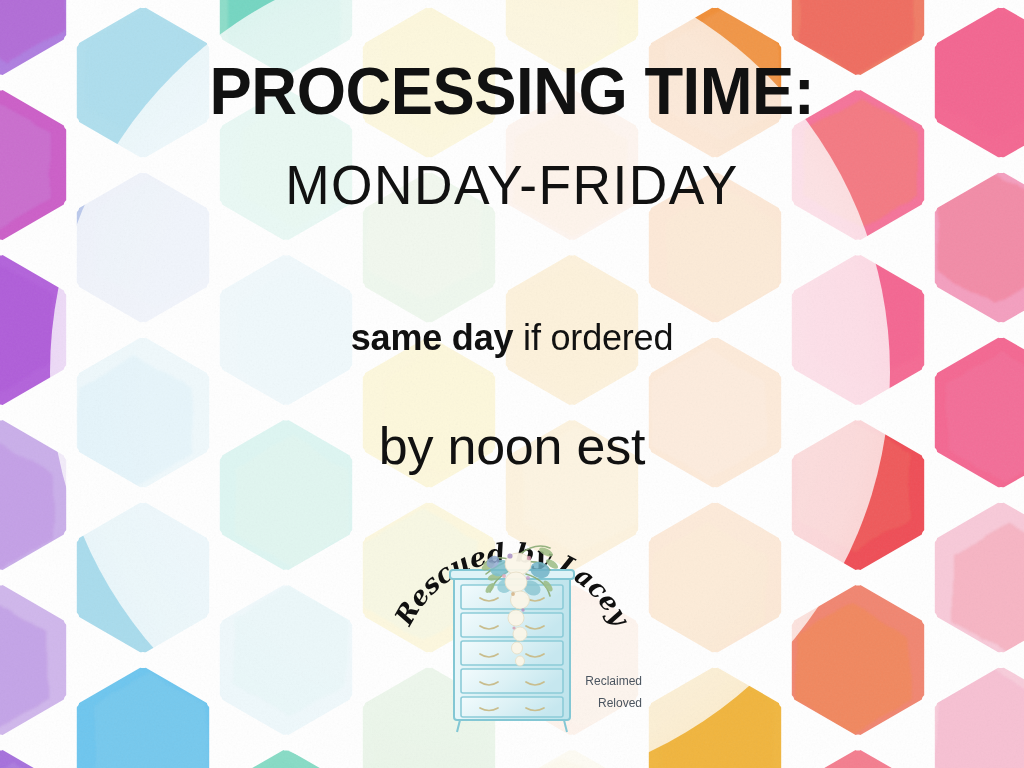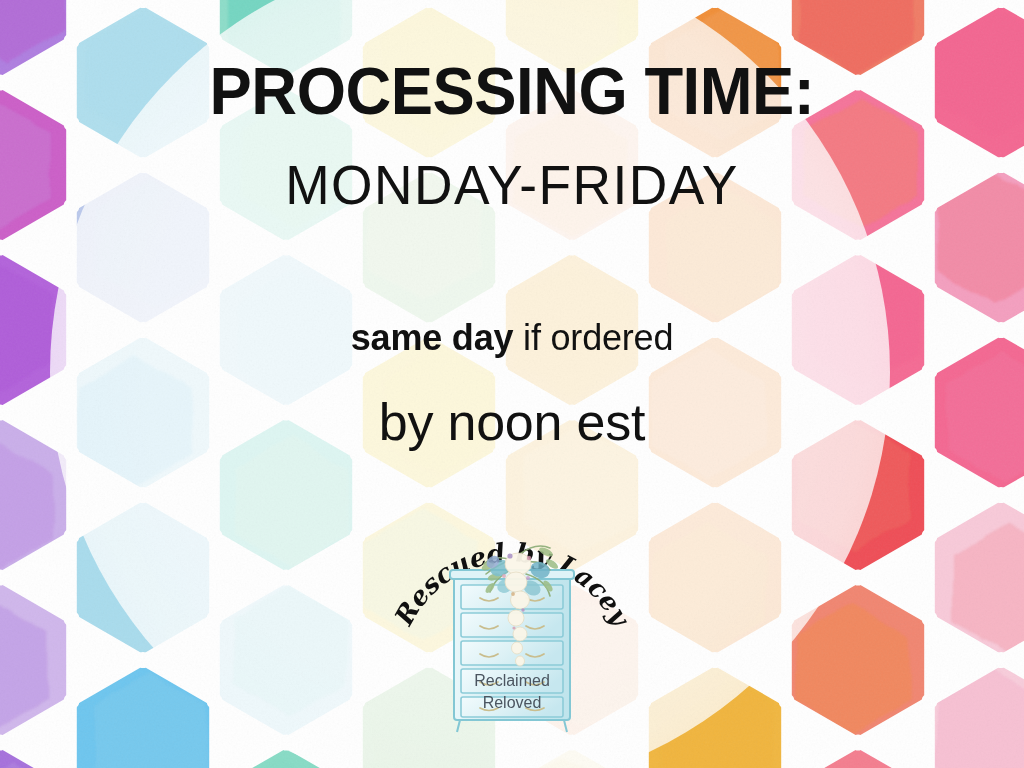--- a/index.html
+++ b/index.html
@@ -55,21 +55,21 @@
     transform:scaleX(0.97);
   }
   #line1{
     top:320px;
     font-size:36px;
     font-weight:400;
     letter-spacing:-0.2px;
   }
   #line1 .strong{font-weight:bold;}
   #line2{
-    top:396px;
+    top:420px;
     font-size:52px;
     font-weight:400;
     letter-spacing:-0.2px;
   }
 
   
   #logo{
     position:absolute;
     left:50%;
     top:482px;
@@ -405,21 +405,21 @@
           <circle cx="136" cy="96" r="2" fill="#c9a0cc"></circle>
           <circle cx="121" cy="112" r="1.9" fill="#d7b07f"></circle>
           <circle cx="131" cy="128" r="1.7" fill="#b88fc0"></circle>
           <circle cx="122" cy="146" r="1.6" fill="#d79bae"></circle>
         </g>
       </g>
 
       <text class="logo-tag" x="120" y="198" text-anchor="middle" id="tagline0" opacity="0"></text>
     </svg>
 
-    <div style="position:absolute;left:0;top:188px;width:240px;text-align:center;
-                font-size:16px;line-height:22px;color:#4b5560;
+    <div style="position:absolute;left:10px;top:188px;width:240px;text-align:right;
+                font-size:12px;line-height:22px;color:#4b5560;
                 font-family:'Liberation Sans',sans-serif;">
       <div>Reclaimed</div>
       <div>Reloved</div>
     </div>
   </div>
 
 </div>
 
 </body></html>

